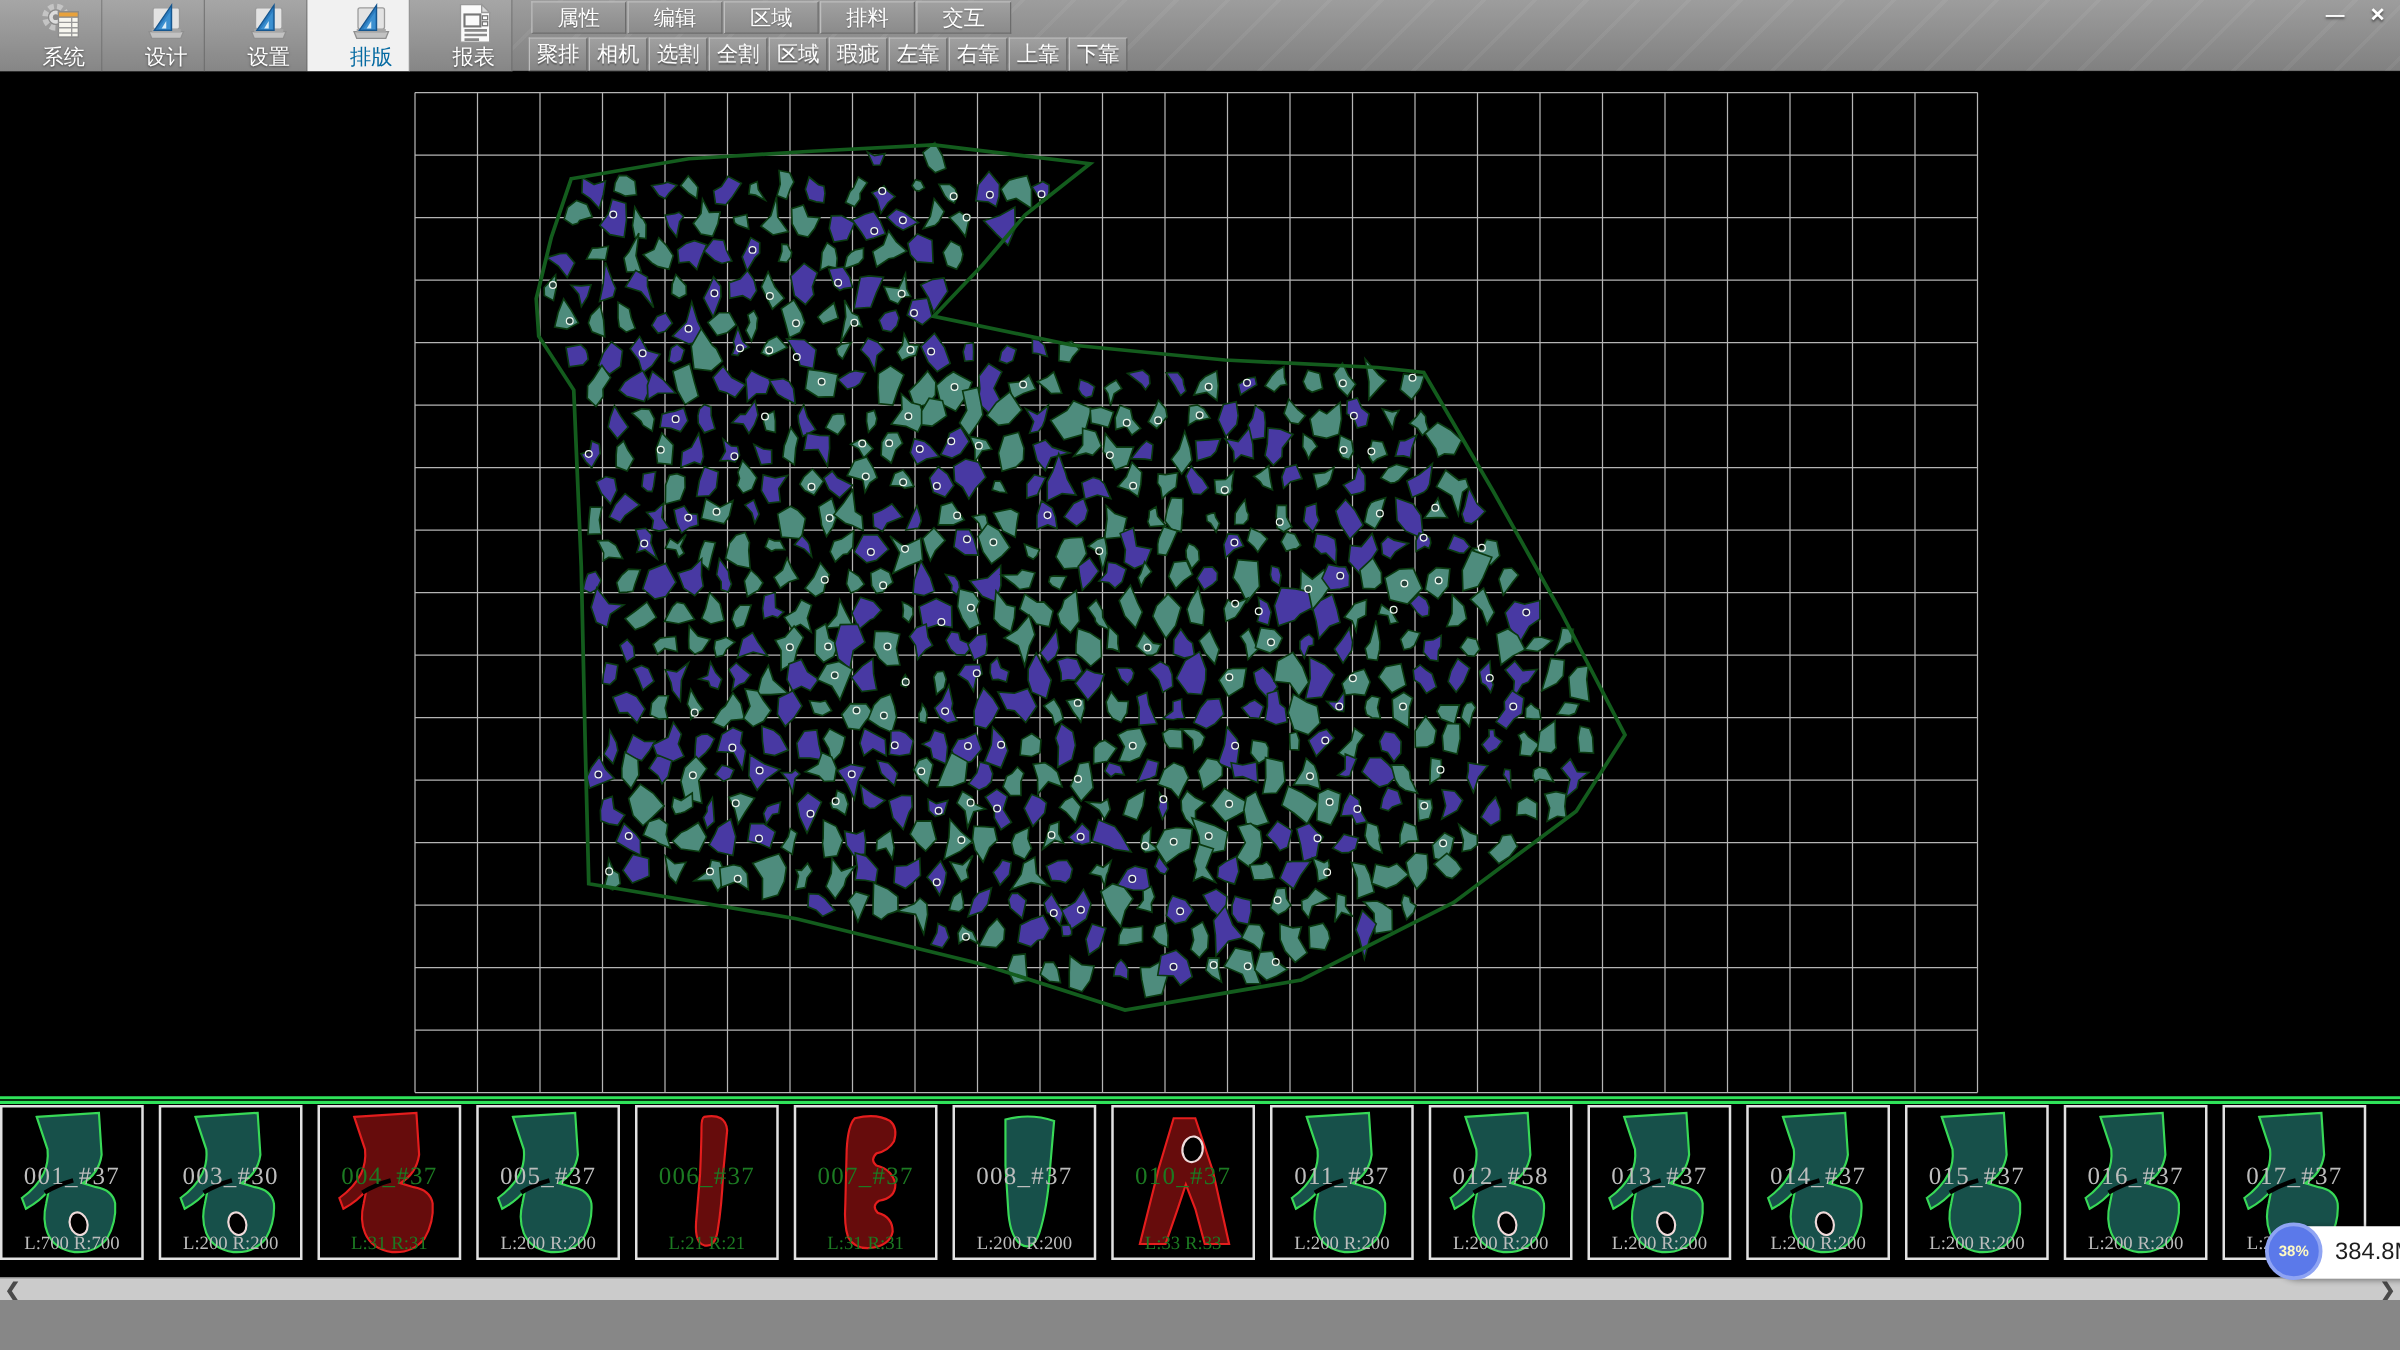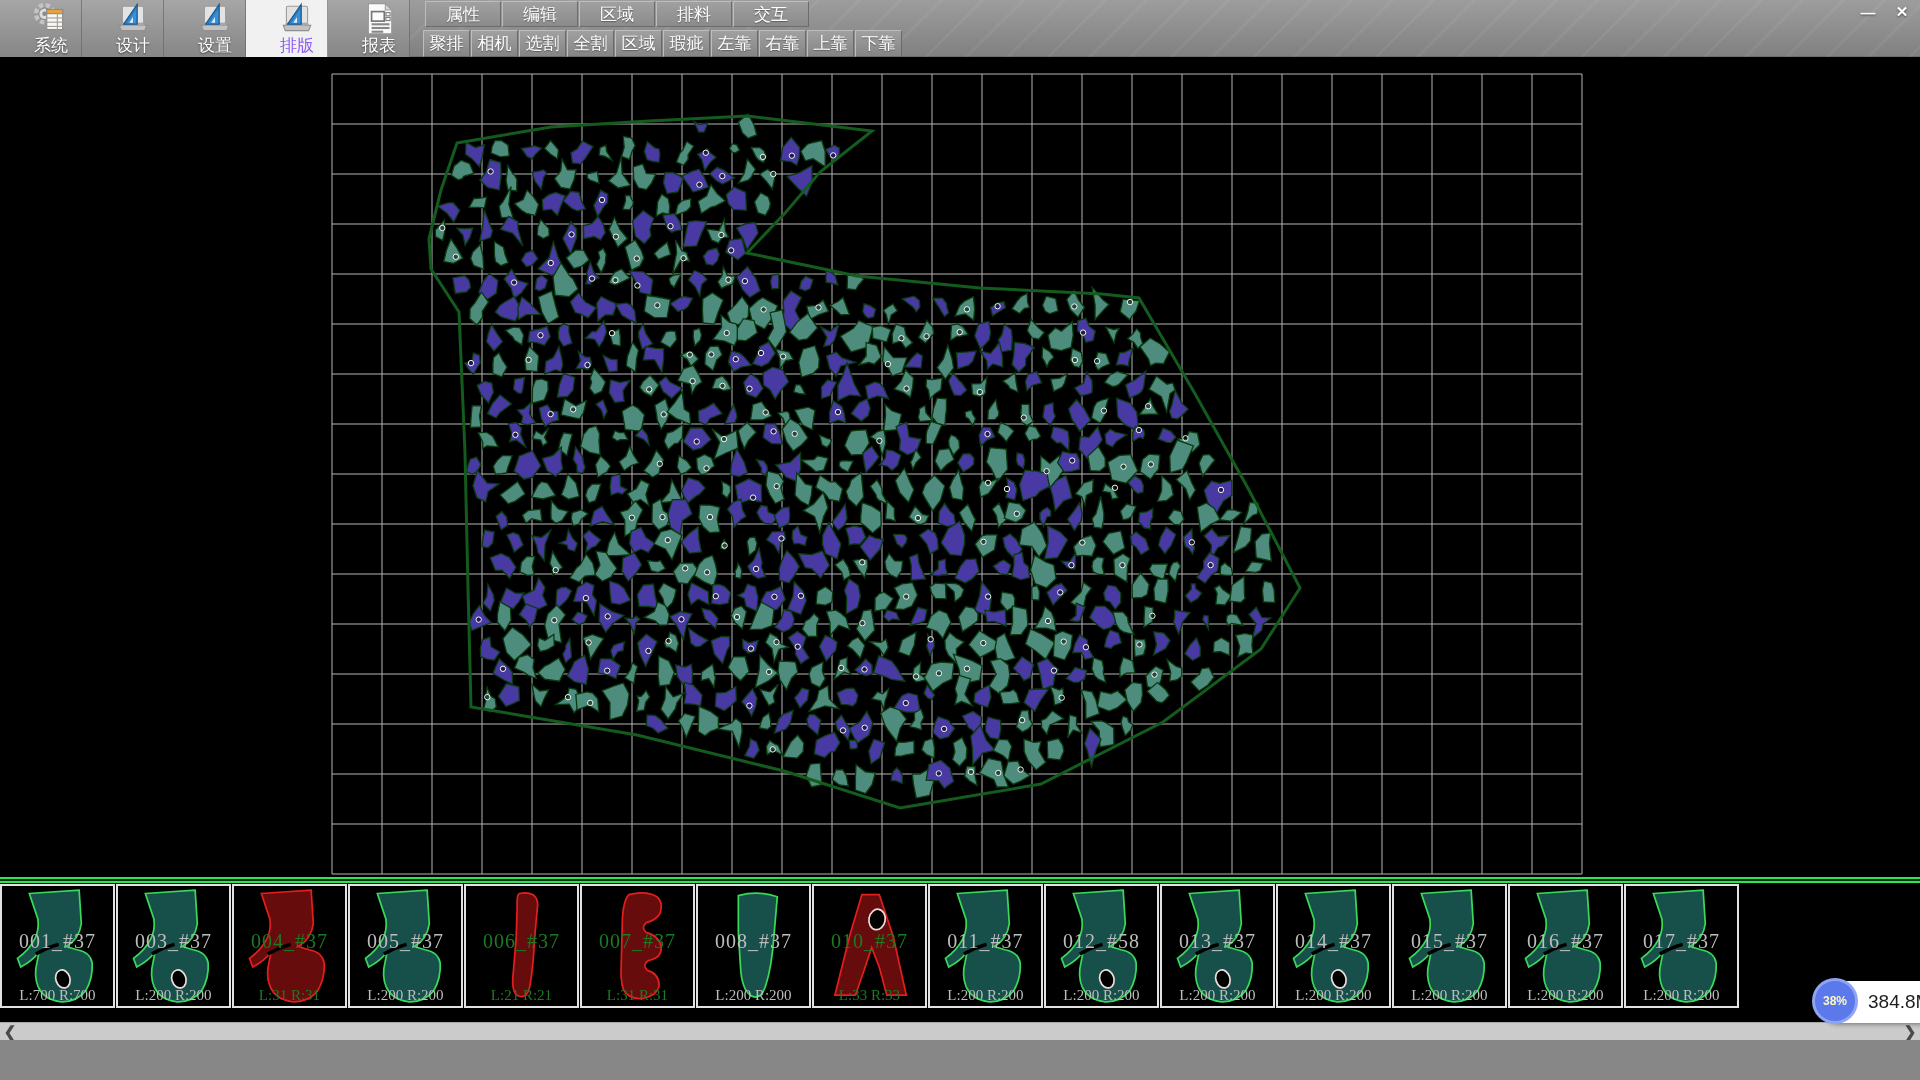--- a/index.html
+++ b/index.html
@@ -10,21 +10,21 @@
     background:linear-gradient(#9d9d9d,#808080);box-shadow:inset 0 -1px 0 #6d6d6d;}
   .toolbar::after{content:"";position:absolute;inset:0;pointer-events:none;
     background:repeating-linear-gradient(135deg,transparent 0 26px,rgba(255,255,255,.05) 26px 29px);}
   .app-nav{position:absolute;top:0;left:0;height:57px;display:flex;z-index:3;}
   .app-btn{width:82px;height:57px;box-sizing:border-box;display:flex;flex-direction:column;
     align-items:center;padding-top:2px;cursor:pointer;
     background:linear-gradient(#a6a6a6,#868686);border-right:1px solid rgba(100,100,100,.65);padding-left:21px;}
   .app-btn.active{background:#f1f1f1;}
   .app-btn svg{display:block;}
   .app-label{font-size:17px;line-height:20px;color:#fff;text-shadow:0 1px 2px rgba(0,0,0,.55);}
-  .app-btn.active .app-label{color:#8b5cf6;text-shadow:none;}
+  .app-btn.active .app-label{color:#0369a1;text-shadow:none;}
   .menu-rows{position:absolute;left:410px;top:0;right:0;z-index:2;}
   .tabs{display:flex;height:28px;padding-left:15px;align-items:flex-start;padding-top:1px;font-family:Liberation Mono, monospace;}
   .tab{width:76px;height:26px;margin-right:1px;box-sizing:border-box;display:flex;align-items:center;
     justify-content:center;font-size:17px;color:#fff;text-shadow:0 1px 1px #5a5a5a;cursor:pointer;
     background:linear-gradient(#a0a0a0,#8b8b8b);
     border:1px solid;border-color:#bdbdbd #6c6c6c #6c6c6c #bdbdbd;}
   .tools{display:flex;height:29px;padding-left:13px;}
   .tool-btn{width:47px;height:27px;margin:1px 1px 0 0;box-sizing:border-box;display:flex;
     align-items:center;justify-content:center;font-size:17px;color:#fff;text-shadow:0 1px 1px #5a5a5a;
     cursor:pointer;background:linear-gradient(#a0a0a0,#858585);
@@ -32,21 +32,21 @@
   .win-controls{position:absolute;top:3px;right:5px;display:flex;gap:8px;z-index:4;}
   .win-btn{width:26px;height:18px;display:flex;align-items:center;justify-content:center;
     color:#fff;font-size:15px;font-weight:bold;text-shadow:0 1px 2px rgba(0,0,0,.5);cursor:pointer;}
   
   .canvas{position:absolute;top:57px;left:0;width:1920px;height:965px;background:#000;overflow:hidden;}
   #scene{position:absolute;top:0;left:0;}
   .separator{position:absolute;top:820px;left:0;width:1920px;height:7px;
     background:linear-gradient(180deg,#2fe35a 0%,#2fe35a 30%,#06330f 30%,#06330f 58%,#2fe35a 58%,#2fe35a 86%,#000 86%);}
   
   .filmstrip{position:absolute;top:827px;left:0;width:1920px;height:126px;display:flex;background:#000;}
-  .cell{flex:0 0 115px;width:115px;height:124px;box-sizing:border-box;margin-right:1px;
+  .cell{flex:0 0 115px;width:115px;height:124px;box-sizing:border-box;margin-right:12px;
     border:2px solid #e2e2e2;position:relative;background:#000;overflow:hidden;cursor:pointer;}
   .cell svg{position:absolute;left:4px;top:1px;}
   .cell-id{position:absolute;top:44px;left:0;width:100%;text-align:center;
     font-family:"Liberation Serif","DejaVu Serif",serif;font-size:20px;letter-spacing:1px;color:#bdbdbd;z-index:2;}
   .cell-size{position:absolute;bottom:2px;left:0;width:100%;text-align:center;
     font-family:"Liberation Serif","DejaVu Serif",serif;font-size:15px;color:#bdbdbd;z-index:2;}
   .cell.red .cell-id,.cell.red .cell-size{color:#1c7a22;}
   
   .badge-pill{position:absolute;left:1818px;top:981px;width:130px;height:42px;background:#fff;
     border-radius:21px;box-shadow:0 1px 5px rgba(0,0,0,.45);z-index:6;cursor:pointer;}
@@ -971,21 +971,21 @@
           </svg>
           <div class="cell-id">001_#37</div>
           <div class="cell-size">L:700 R:700</div>
         </div>
         <div class="cell">
           <svg viewBox="0 0 88 110" width="103" height="119">
             <path d="M18,6 L64,3 L66,34 Q64,48 52,55 L62,58 Q74,60 76,70 Q77,84 70,96 Q61,107 46,106 Q31,104 26,92 Q22,82 25,70 L27,60 Q21,68 10,74 L7,66 Q18,58 23,48 Q27,40 26,30 Z" fill="#17504a" stroke="#38d957" stroke-width="1.6"></path>
             <path d="M24,62 Q34,56 45,53" fill="none" stroke="#000" stroke-width="3.2"></path>
             <ellipse cx="49" cy="85" rx="6.5" ry="8.5" transform="rotate(-18 49 85)" fill="#000" stroke="#efdada" stroke-width="1.6"></ellipse>
           </svg>
-          <div class="cell-id">003_#37</div>
+          <div class="cell-id">003_#30</div>
           <div class="cell-size">L:200 R:200</div>
         </div>
         <div class="cell red">
           <svg viewBox="0 0 88 110" width="103" height="119">
             <path d="M18,6 L64,3 L66,34 Q64,48 52,55 L62,58 Q74,60 76,70 Q77,84 70,96 Q61,107 46,106 Q31,104 26,92 Q22,82 25,70 L27,60 Q21,68 10,74 L7,66 Q18,58 23,48 Q27,40 26,30 Z" fill="#660c0c" stroke="#e41d1d" stroke-width="1.6"></path>
             <path d="M24,62 Q34,56 45,53" fill="none" stroke="#000" stroke-width="3.2"></path>
           </svg>
           <div class="cell-id">004_#37</div>
           <div class="cell-size">L:31 R:31</div>
         </div>

